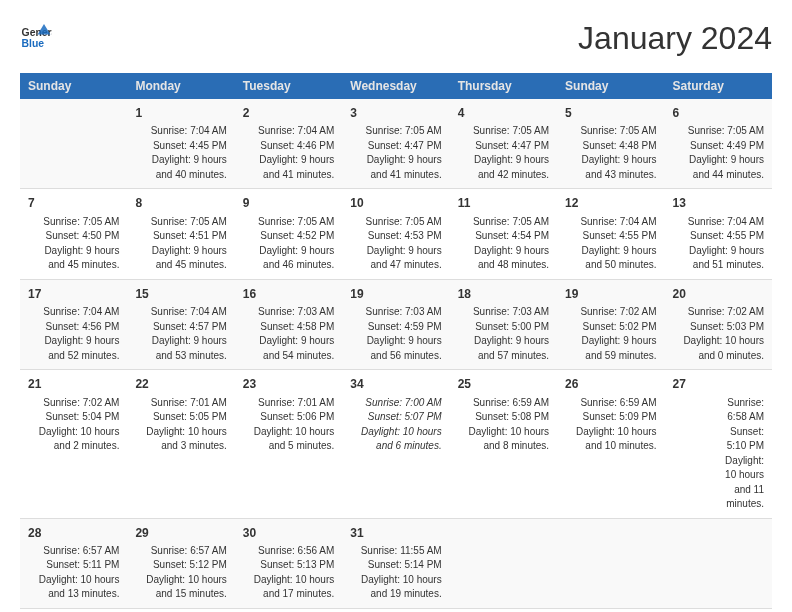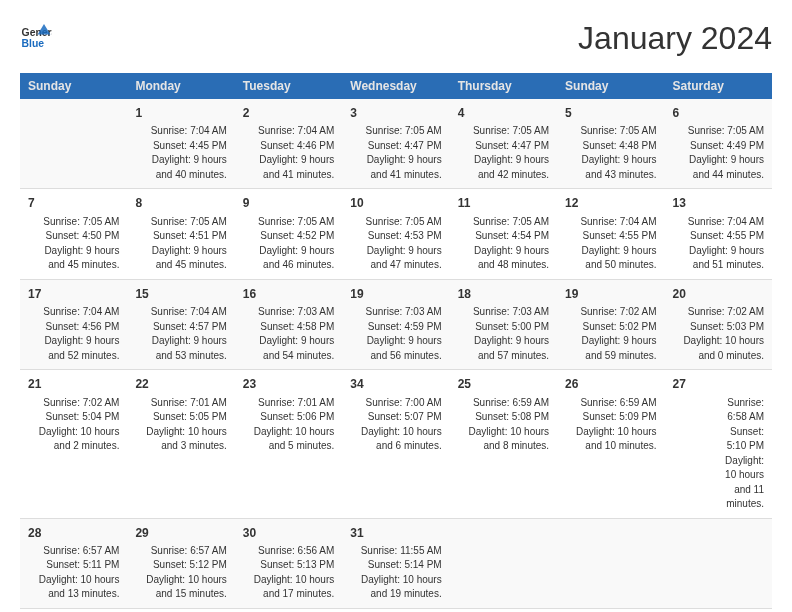--- a/index.html
+++ b/index.html
@@ -271,21 +271,21 @@
         </td>
         <td>
           <span class="day-num">23</span>
           <div class="day-info" style="white-space: pre-line;">Sunrise: 7:01 AM
 Sunset: 5:06 PM
 Daylight: 10 hours
 and 5 minutes.</div>
         </td>
         <td>
           <span class="day-num">34</span>
-          <div class="day-info" style="white-space: pre-line;">Sunrise: 7:00 AM
+          <div class="day-info" style="white-space: pre-line; font-style: italic;">Sunrise: 7:00 AM
 Sunset: 5:07 PM
 Daylight: 10 hours
 and 6 minutes.</div>
         </td>
         <td>
           <span class="day-num">25</span>
           <div class="day-info" style="white-space: pre-line;">Sunrise: 6:59 AM
 Sunset: 5:08 PM
 Daylight: 10 hours
 and 8 minutes.</div>

